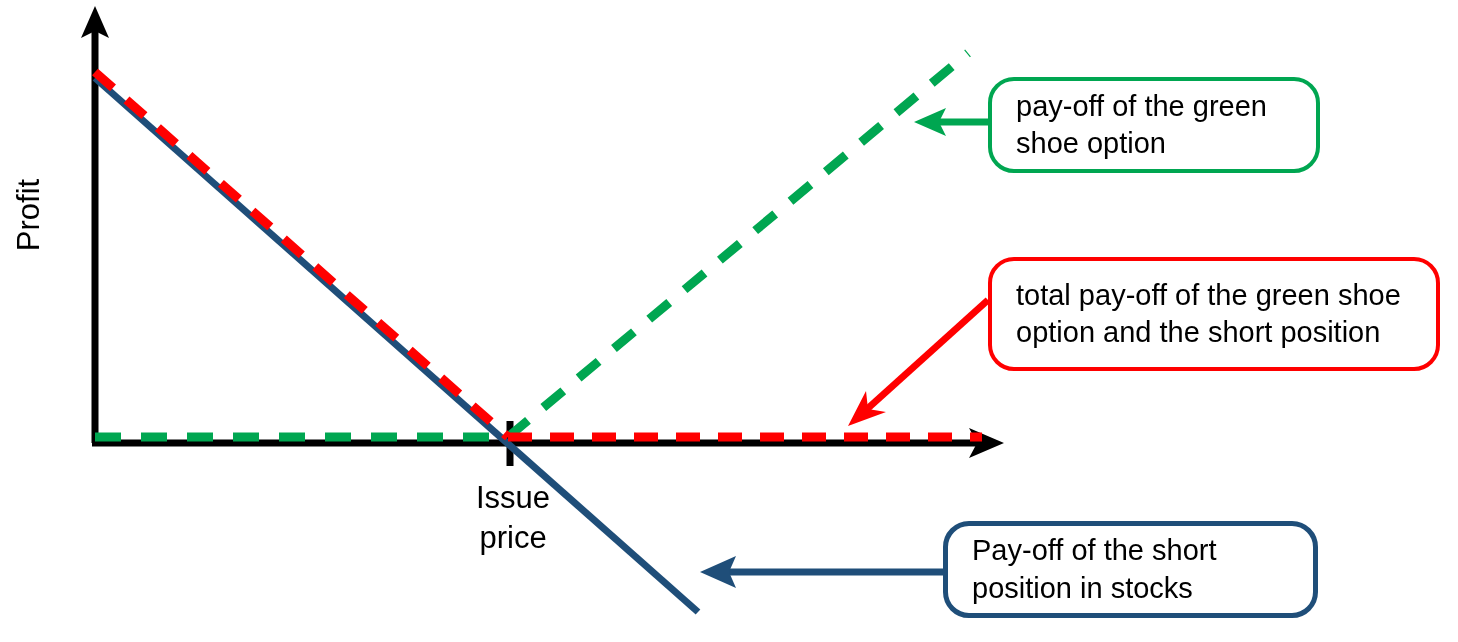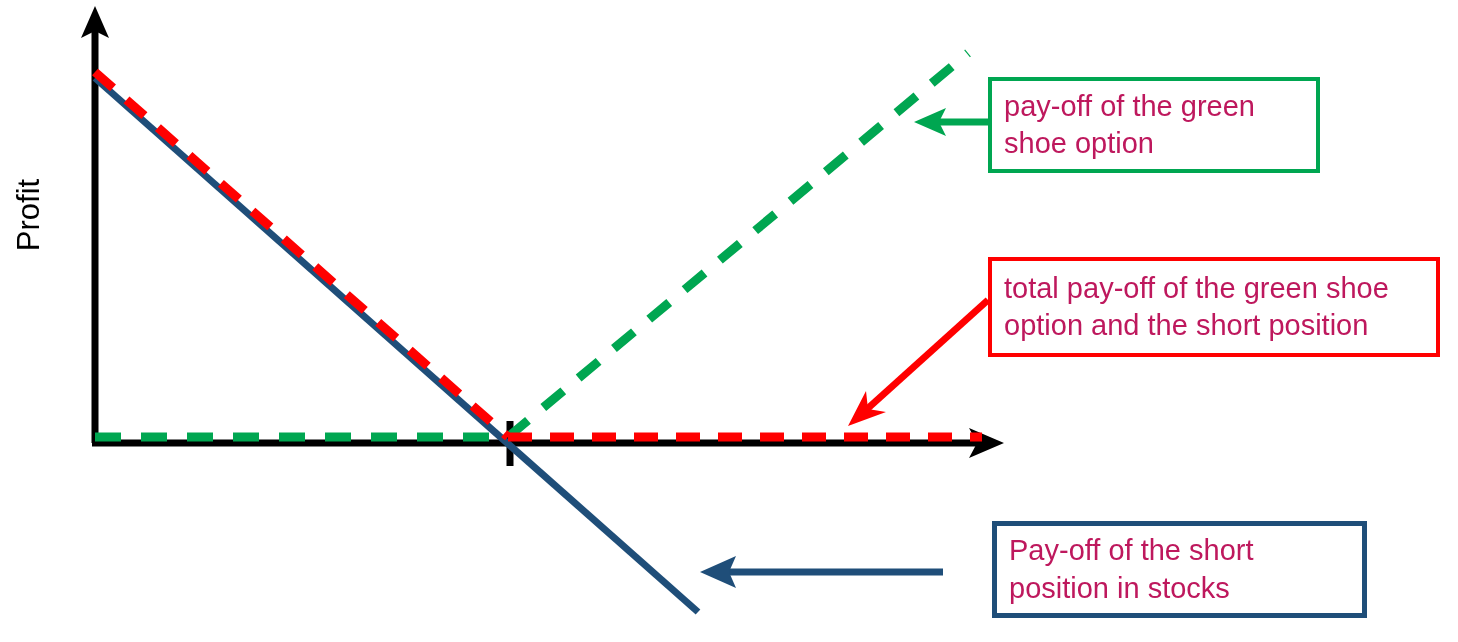--- a/index.html
+++ b/index.html
@@ -26,39 +26,40 @@
     width: 1458px;
     height: 642px;
   }
   .callout {
     position: absolute;
     background: #ffffff;
     box-sizing: border-box;
     display: flex;
     flex-direction: column;
     justify-content: center;
-    padding: 4px 12px;
+    padding: 4px 24px;
     font-size: 29px;
     line-height: 1.28;
-    color: #be185d;
+    color: #000000;
     font-family: "Liberation Sans", sans-serif;
     white-space: pre-line;
+    border-radius: 26px;
   }
   #callout-green {
     left: 988px; top: 77px;
     width: 332px; height: 96px;
     border: 4px solid #00A651;
   }
   #callout-red {
     left: 988px; top: 257px;
-    width: 452px; height: 100px;
+    width: 452px; height: 114px;
     border: 4px solid #FF0000;
   }
   #callout-blue {
-    left: 992px; top: 521px;
+    left: 943px; top: 521px;
     width: 375px; height: 97px;
     border: 5px solid #1F4E79;
   }
   .axis-label {
     position: absolute;
     font-size: 31px;
     color: #000000;
     font-family: "Liberation Sans", sans-serif;
     white-space: pre-line;
   }
@@ -130,20 +131,22 @@
       <g>
         <line x1="943" y1="572" x2="727" y2="572" stroke="#1F4E79" stroke-width="7"></line>
         <polygon points="700,572 736,556 729,572 736,588" fill="#1F4E79"></polygon>
       </g>
     </g>
   </svg>
 
   <div class="axis-label" id="label-profit">Profit</div>
 
 
+  <div class="axis-label" id="label-issue-price">Issue
+price</div>
 
   <div class="callout" id="callout-green">pay-off of the green
 shoe option</div>
 
   <div class="callout" id="callout-red">total pay-off of the green shoe
 option and the short position</div>
 
   <div class="callout" id="callout-blue">Pay-off of the short
 position in stocks</div>
 

